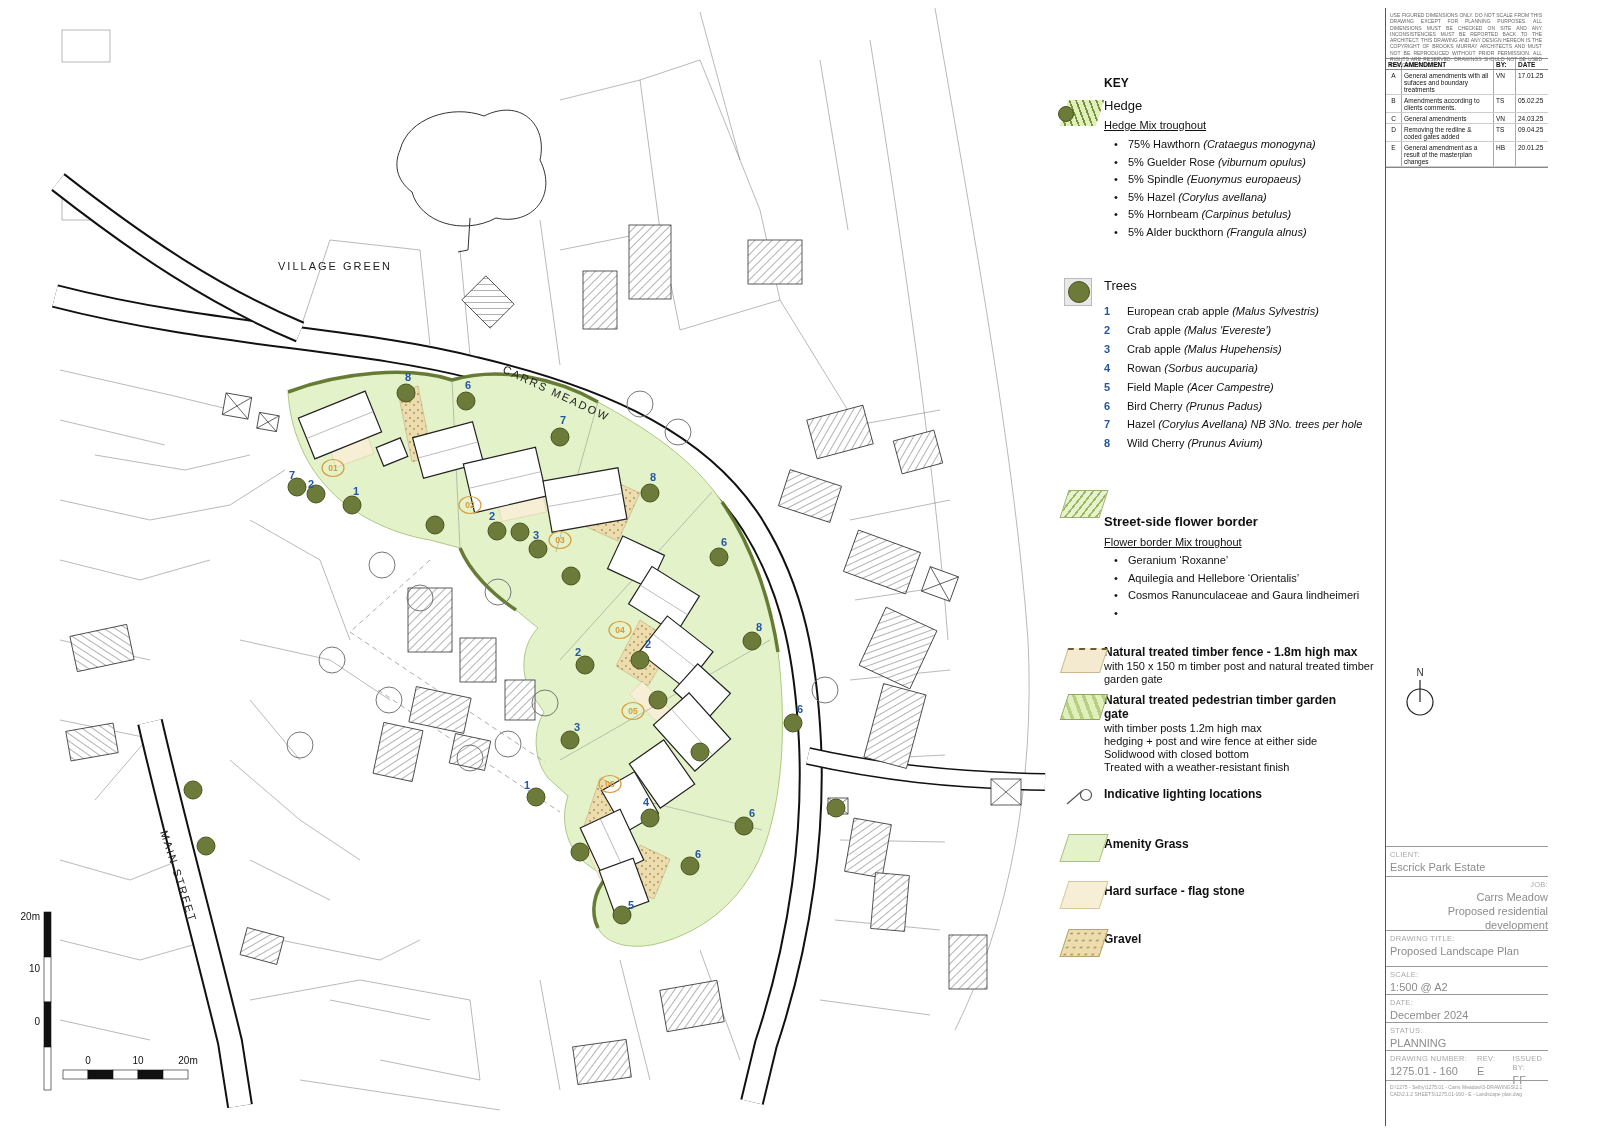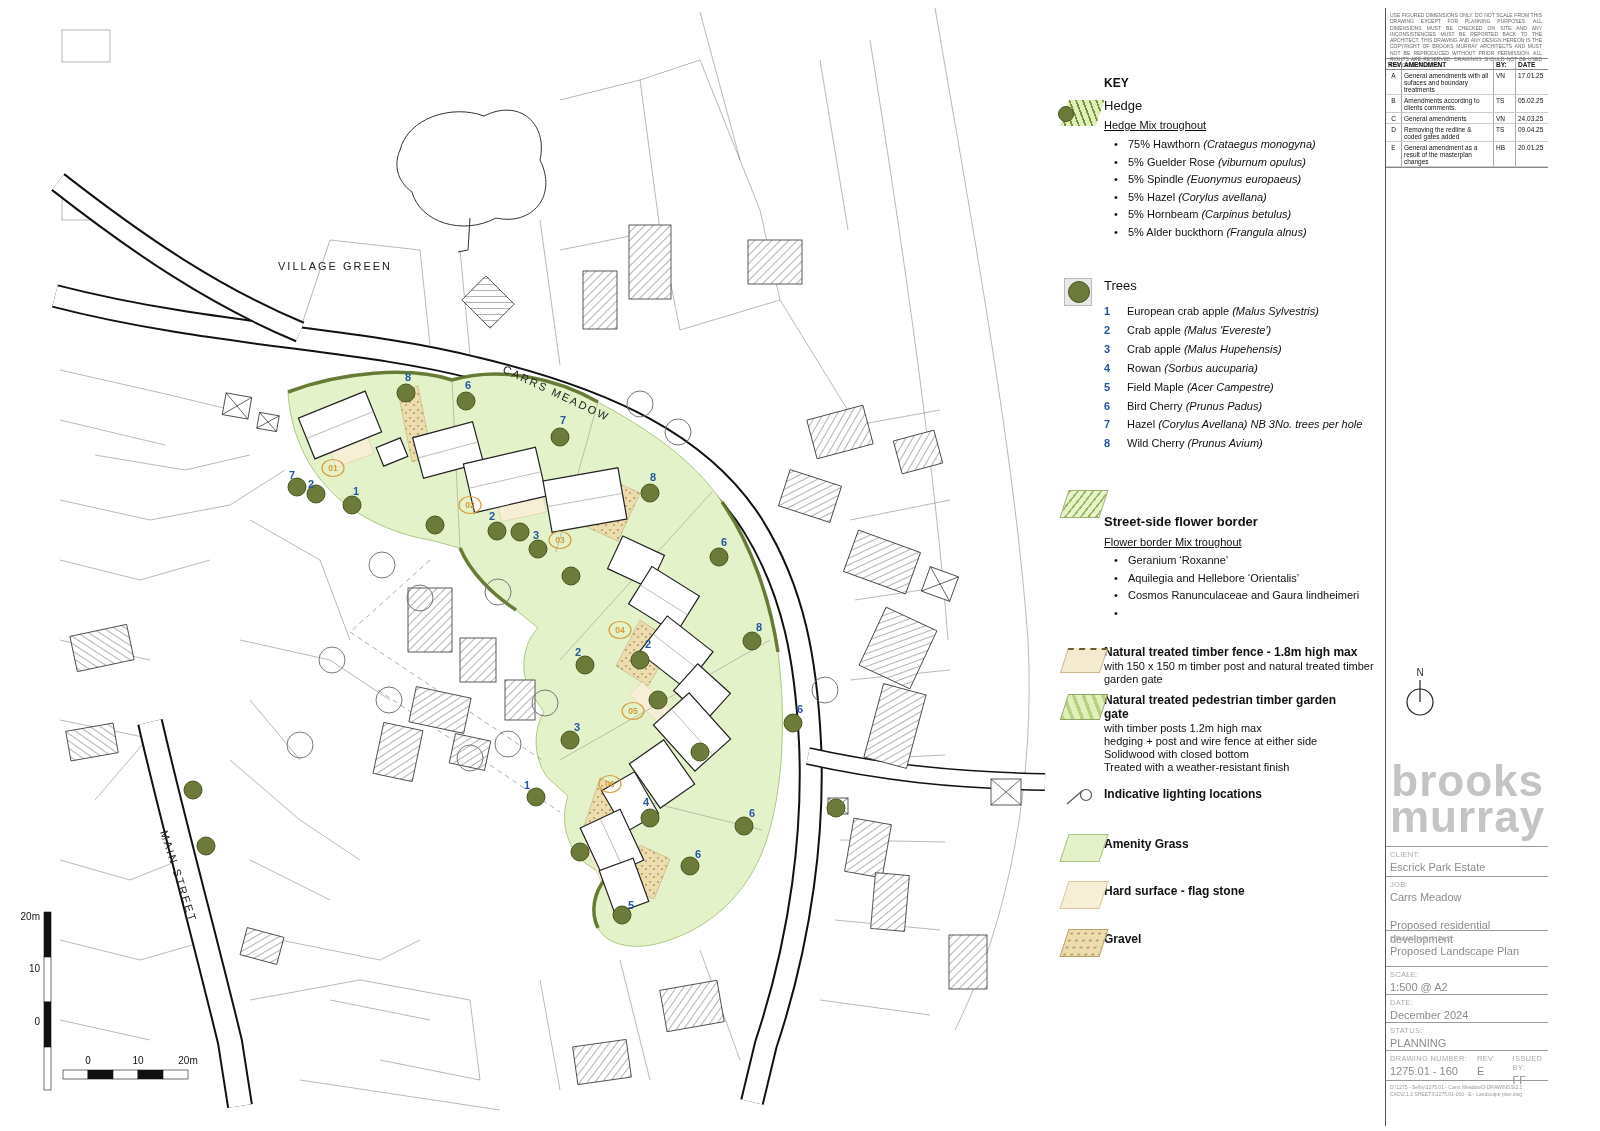--- a/index.html
+++ b/index.html
@@ -84,21 +84,21 @@
   .north{position:absolute;left:14px;top:658px;}
   .north text{font-size:10px;fill:#333;text-anchor:middle;}
   .north circle{fill:none;stroke:#222;stroke-width:1.2;}
   .north line{stroke:#222;stroke-width:1.2;}
   .firm-sec{top:690px;height:62px;}
   .firm-name{font-size:9.5px;font-weight:bold;color:#666;}
   .firm-addr{font-size:6.5px;color:#b5b5b5;line-height:1.5;margin-top:2px;}
   .logo-sec{top:752px;height:86px;border-top:none;text-align:right;padding-right:4px;}
   .logo{font-size:44px;font-weight:bold;color:#c4c4c4;line-height:.82;letter-spacing:1px;}
   .sec-client{top:838px;height:30px;}
-  .sec-job{top:868px;height:54px;}
+  .sec-job{top:868px;height:54px;text-align:right;}
   .sec-title{top:922px;height:36px;}
   .sec-scale{top:958px;height:28px;}
   .sec-date{top:986px;height:28px;}
   .sec-status{top:1014px;height:28px;}
   .sec-number{top:1042px;height:30px;display:flex;gap:9px;}
   .sec-number .col1{width:88px;}
   .sec-number .col2{width:30px;}
   .sec-number .col3{width:40px;}
   .sec-path{top:1072px;height:40px;font-size:5px;color:#999;line-height:1.3;padding-right:3px;}
 </style>
@@ -652,34 +652,30 @@
         </div>
     </div>
 
     <svg class="north" width="40" height="58">
       <text x="20" y="10">N</text>
       <circle cx="20" cy="36" r="13"></circle>
       <line x1="20" y1="14" x2="20" y2="36"></line>
     </svg>
 
 
-    <div class="tb-sec logo-sec">
-      <div class="logo">brooks</div>
-      <div class="logo">murray</div>
-    </div>
 
     <div class="tb-sec sec-client">
       <div class="tb-label">CLIENT:</div>
       <div class="tb-value">Escrick Park Estate</div>
     </div>
 
     <div class="tb-sec sec-job">
       <div class="tb-label">JOB:</div>
       <div class="tb-value">Carrs Meadow</div>
-      <div class="tb-value" style="margin-top:14px;">Proposed residential development</div>
+      <div class="tb-value" style="margin-top:0;">Proposed residential development</div>
     </div>
 
     <div class="tb-sec sec-title">
       <div class="tb-label">DRAWING TITLE:</div>
       <div class="tb-value">Proposed Landscape Plan</div>
     </div>
 
     <div class="tb-sec sec-scale">
       <div class="tb-label">SCALE:</div>
       <div class="tb-value">1:500 @ A2</div>

